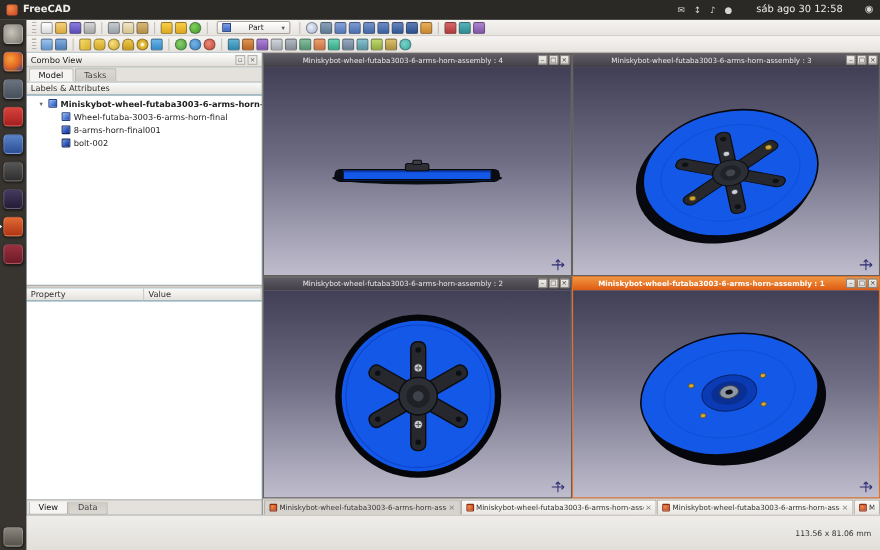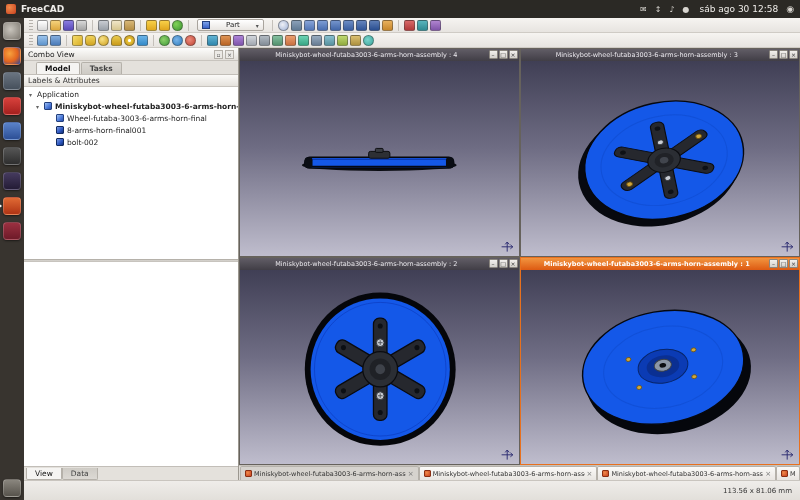--- a/index.html
+++ b/index.html
@@ -6,21 +6,21 @@
   html,body { width:800px; height:500px; overflow:hidden; }
   body { font-family:"DejaVu Sans", sans-serif; background:#d6d2cc; position:relative; }
 
   
   .topbar { position:absolute; left:0; top:0; width:800px; height:18px; background:#2b2925;
             color:#efedea; display:flex; align-items:center; font-size:9px; z-index:60; padding:0 6px; }
   .appicon { width:10px; height:10px; border-radius:2px; background:radial-gradient(circle at 35% 35%, #f08a4a, #c8401e); margin-right:5px; }
   .topbar .appname { font-weight:bold; }
   .topbar .spacer { flex:1; }
   .ind { margin:0 4px; font-size:8px; color:#d8d5d0; }
-  .clock { margin:0 6px; }
+  .clock { margin:0 18px; }
   .power { margin-left:2px; font-size:9px; color:#d8d5d0; }
 
   
   .launcher { position:absolute; left:0; top:18px; width:24px; height:482px; background:#38342f; z-index:55;
               display:flex; flex-direction:column; align-items:center; padding-top:4px; }
   .litem { position:relative; width:18px; height:18px; border-radius:4px; margin-bottom:7px;
            border:1px solid rgba(255,255,255,0.18); box-shadow:0 1px 2px rgba(0,0,0,0.5); }
   .litem.running::before { content:""; position:absolute; left:-6px; top:5px;
            border:3px solid transparent; border-left:4px solid #fff; }
   .lspacer { flex:1; }
@@ -44,21 +44,21 @@
   .workspace { flex:1; display:flex; min-height:0; }
 
   
   .combo { width:215px; flex:none; background:#0369a1; border-right:1px solid #9b978f;
            display:flex; flex-direction:column; font-size:7.5px; color:#222; }
   .cv-header { height:13px; flex:none; background:linear-gradient(#fdfdfc,#e3e0db); border-bottom:1px solid #c8c4be;
                display:flex; align-items:center; padding:0 4px; }
   .cv-header .ttl { flex:1; font-size:7.5px; }
   .cv-hbtn { width:9px; height:9px; font-size:6px; line-height:8px; text-align:center; color:#555;
              border:1px solid #b5b1aa; background:#eceae6; margin-left:2px; }
-  .cv-tabs { height:14px; flex:none; display:flex; align-items:flex-end; background:#e4e1dc; border-bottom:1px solid #c2beb8; padding-left:12px;font-weight:bold; }
+  .cv-tabs { height:14px; flex:none; display:flex; align-items:flex-end; background:#e4e1dc; border-bottom:1px solid #c2beb8; padding-left:2px; }
   .cv-tab { padding:1px 8px 1px; border:1px solid #b5b1aa; border-bottom:none; border-radius:2px 2px 0 0;
             background:linear-gradient(#dcd9d4,#cecbc5); margin-right:1px; color:#444; }
   .cv-tab.active { background:#f5f4f2; color:#111; }
   .cv-colhead { height:12px; flex:none; background:linear-gradient(#fbfaf8,#e5e2dd); border-bottom:1px solid #c8c4be;
                 display:flex; align-items:center; padding-left:4px; color:#333; }
   .tree { height:172px; flex:none; background:#ffffff; overflow:hidden; padding-top:1px; }
   .trow { height:12px; display:flex; align-items:center; gap:3px; white-space:nowrap; overflow:hidden; }
   .trow .exp { width:7px; font-size:6px; color:#666; text-align:center; flex:none; }
   .ind1 { padding-left:3px; } .ind2 { padding-left:10px; } .ind3 { padding-left:32px; }
   .tico { width:8px; height:8px; flex:none; border-radius:1px; }
@@ -104,21 +104,21 @@
              border-top:1px solid #c6c2bc; overflow:hidden; padding-left:1px; }
   .wtab { height:14px; max-width:186px; flex:0 1 auto; min-width:0; display:flex; align-items:center; gap:2px;
           padding:0 4px; border:1px solid #b5b1aa; border-bottom:none; border-radius:2px 2px 0 0;
           background:linear-gradient(#fbfaf8,#e8e5e1); font-size:6.5px; color:#333; }
   .wtab.active { background:#d6d3ce; }
   .wticon { width:7px; height:7px; flex:none; border-radius:1px; background:radial-gradient(circle at 35% 35%, #f08a4a, #c8401e); border:1px solid #8a2e12; }
   .wtab span.lbl { white-space:nowrap; overflow:hidden; }
   .wtclose { flex:none; font-size:7px; color:#777; }
 
   
-  .statusbar { height:20px; flex:none; background:linear-gradient(#efedea,#e2dfda); border-top:1px solid #c9c5bf;
+  .statusbar { height:32px; flex:none; background:linear-gradient(#efedea,#e2dfda); border-top:1px solid #c9c5bf;
                display:flex; align-items:center; justify-content:flex-end; font-size:7px; color:#333; padding-right:8px; }
 </style>
 </head>
 <body>
 
 <div class="topbar">
   <span class="appicon"></span>
   <span class="appname">FreeCAD</span>
   <span class="spacer"></span>
   <span class="ind">✉</span>
@@ -220,44 +220,44 @@
         <span class="cv-hbtn">▫</span>
         <span class="cv-hbtn">×</span>
       </div>
       <div class="cv-tabs">
         <span class="cv-tab active">Model</span>
         <span class="cv-tab">Tasks</span>
       </div>
       <div class="cv-colhead">Labels &amp; Attributes</div>
 
       <div class="tree">
-        <div class="trow ind1">
-          <span class="exp">▾</span>
-          <span class="tlabel">Application</span>
-        </div>
         <div class="trow ind2">
           <span class="exp">▾</span>
           <span class="tico cube-lt"></span>
           <span class="tlabel bold">Miniskybot-wheel-futaba3003-6-arms-horn-assembly</span>
         </div>
         <div class="trow ind3">
           <span class="tico cube-lt"></span>
           <span class="tlabel">Wheel-futaba-3003-6-arms-horn-final</span>
         </div>
         <div class="trow ind3">
           <span class="tico cube-dk"></span>
           <span class="tlabel">8-arms-horn-final001</span>
         </div>
         <div class="trow ind3">
           <span class="tico cube-dk"></span>
           <span class="tlabel">bolt-002</span>
         </div>
       </div>
 
       <div class="splitter"></div>
+      <div class="prophead">
+        <div class="phcell">Property</div>
+        <div class="phcell">Value</div>
+      </div>
       <div class="propbody"></div>
 
       <div class="cv-bottom">
         <span class="bt active">View</span>
         <span class="bt">Data</span>
       </div>
     </div>
 
     <div class="mdicol">
       <div class="mdi">

